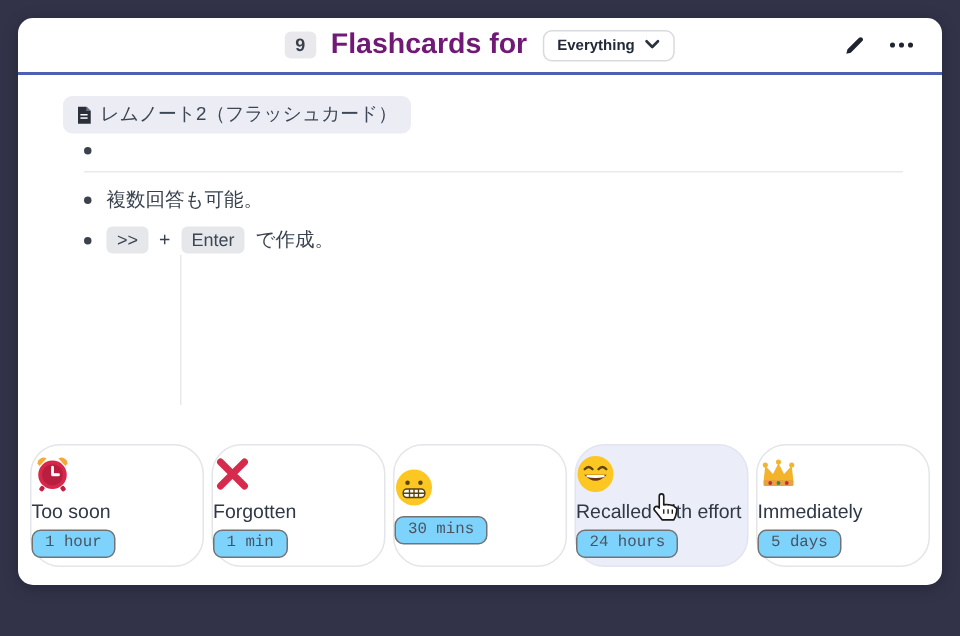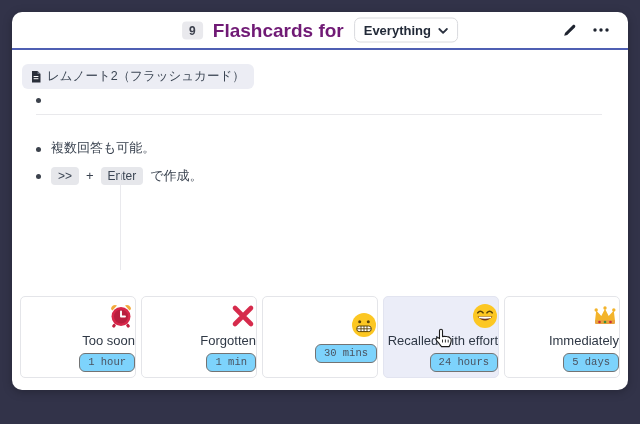--- a/index.html
+++ b/index.html
@@ -34,49 +34,49 @@
   .count-badge {
     background: #e9e9ed; color: #3b3f4c;
     font-size: 12px; font-weight: 700;
     border-radius: 4px; padding: 3px 7px; line-height: 1;
   }
   .header-title { font-size: 19px; font-weight: 700; color: #701a75; }
   .scope-btn {
     display: inline-flex; align-items: center; gap: 7px;
     border: 1px solid #d9dade; border-radius: 6px;
     background: #fff; padding: 4px 9px;
-    font-size: 13px; font-weight: 700; color: #222a38;
+    font-size: 10px; font-weight: 700; color: #222a38;
     cursor: pointer;
   }
   .header-actions {
     position: absolute; right: 18px; top: 50%;
     transform: translateY(-50%);
     display: flex; align-items: center; gap: 14px;
   }
   .icon-btn { display: inline-flex; align-items: center; cursor: pointer; }
   .header-divider { height: 2px; flex: 0 0 2px; background: #4f5fb3; }
   
-  .content { flex: 1; position: relative; padding: 14px 16px 0 8px; }
+  .content { flex: 1; position: relative; padding: 14px 16px 0 28px; }
   .breadcrumb-chip {
     display: inline-flex; align-items: center; gap: 6px;
     background: #ecedf4; border-radius: 6px;
     padding: 4px 9px; margin-left: 2px;
     font-size: 12.5px; color: #3c4654;
   }
   .bullet-row {
     display: flex; align-items: center; gap: 10px;
     margin-left: 16px; font-size: 13px; color: #39424f;
     line-height: 20px;
   }
   .bullet-row .dot {
     width: 5px; height: 5px; border-radius: 50%;
     background: #3c424c; flex: 0 0 5px;
   }
   .row-1 { margin-top: 9px; }
-  .row-2 { margin-top: 24px; font-family: Liberation Mono, monospace; }
+  .row-2 { margin-top: 8px; }
   .row-3 { margin-top: 7px; }
   .content-divider {
     height: 1px; background: #e9e9ec;
     margin: 11px 10px 0 16px;
   }
   .kbd-chip {
     background: #e6e7eb; color: #3c4654;
     border-radius: 4px; padding: 2px 7px;
     font-size: 12px; line-height: 1.2;
   }
@@ -85,23 +85,23 @@
     position: absolute; left: 108px; top: 120px;
     width: 1px; height: 100px; background: #e9e9ed;
   }
   
   .answers {
     position: absolute; left: 8px; right: 8px; bottom: 12px;
     display: flex; gap: 5px;
   }
   .answer-btn {
     flex: 1 1 0; height: 82px;
-    background: #fff; border: 1px solid #e4e5e9; border-radius: 5px;
+    background: #fff; border: 1px solid #e4e5e9; border-radius: 20px;
     display: flex; flex-direction: column;
-    align-items: flex-end; justify-content: center; gap: 3px;
+    align-items: flex-start; justify-content: center; gap: 3px;
     cursor: pointer;
   }
   .answer-btn.hovered { background: #ebedf8; border-color: #e2e4f0; }
   .answer-emoji { height: 28px; display: flex; align-items: center; }
   .answer-label { font-size: 13px; color: #2f3845; white-space: nowrap; }
   .interval-chip {
     border: 1px solid #737373; background: #7dd3fc; border-radius: 6px;
     padding: 2px 8px; font-size: 10.5px; color: #4b5360;
     margin-top: 2px; line-height: 1.3; font-family: Liberation Mono, monospace;
   }

